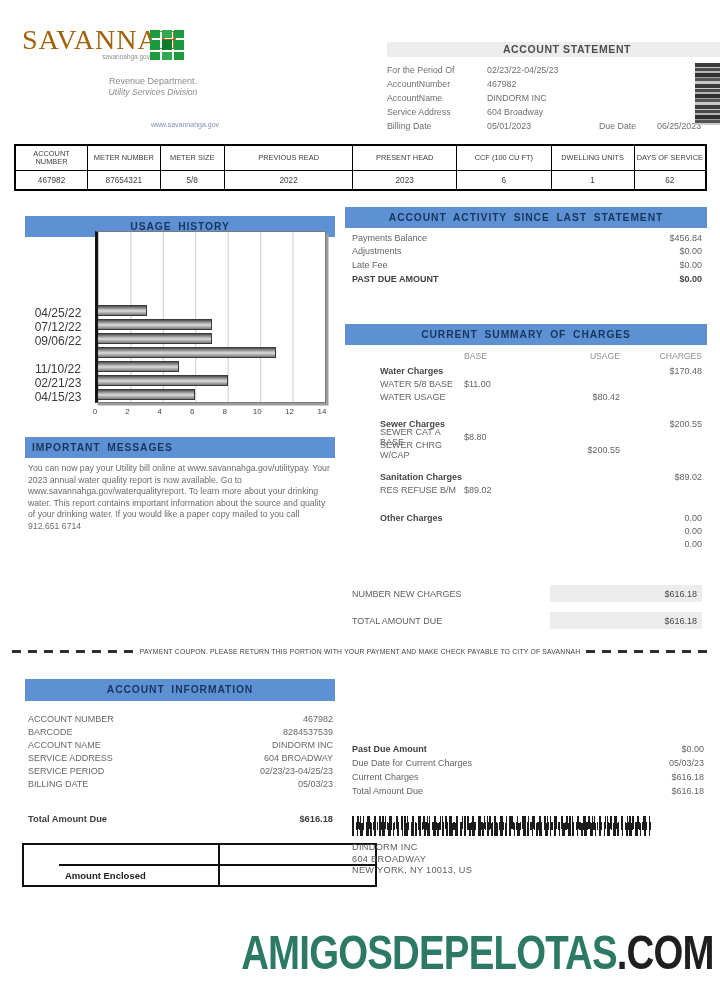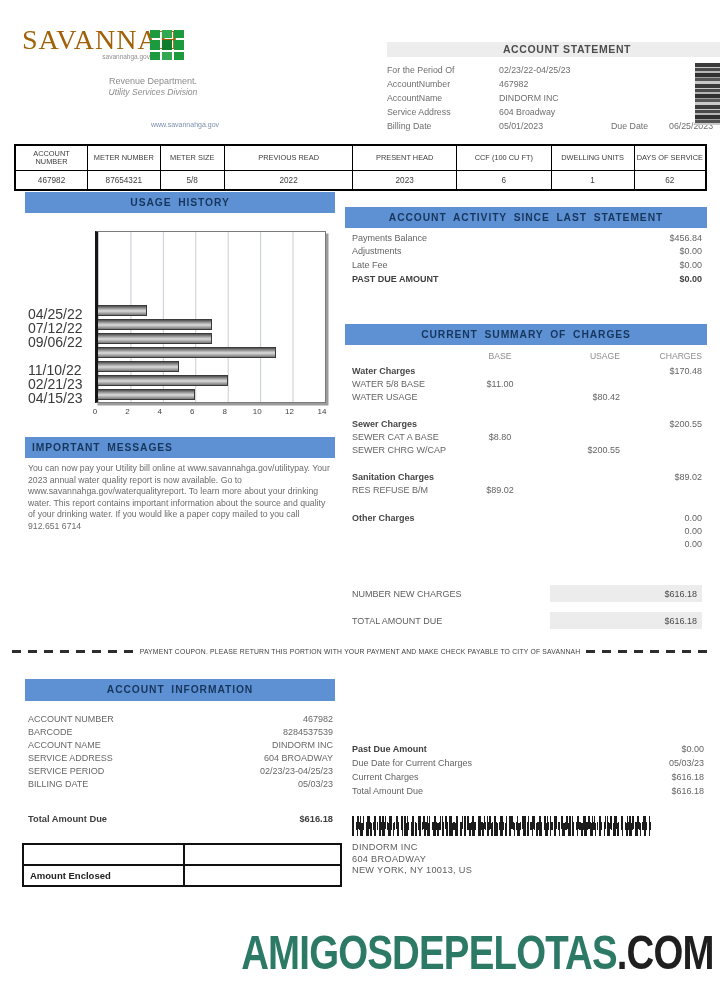--- a/index.html
+++ b/index.html
@@ -12,21 +12,21 @@
   .logo-domain{font-size:6.5px;color:#8f8f8f;text-align:right;width:128px;margin-top:-1px;}
   .dept{width:190px;text-align:center;color:#8c8c8c;font-size:9px;line-height:11px;}
   .dept .it{font-style:italic;font-size:8.6px;}
   .site{width:190px;text-align:center;font-size:7px;color:#7b8fae;}
 
   .stmt{width:360px;margin-left:40px;}
   .stmt-title{background:#ededed;height:15px;line-height:15px;text-align:center;
               font-size:10.5px;font-weight:bold;color:#4d4d4d;letter-spacing:.6px;}
   .stmt-rows{margin-top:6px;}
   .stmt-row{display:flex;height:14px;font-size:8.8px;color:#6e6e6e;align-items:center;}
-  .stmt-row .lbl{width:112px;}
+  .stmt-row .lbl{width:100px;}
   .stmt-row .val{width:112px;}
   .stmt-row .lbl2{width:58px;}
   .stacked-barcode{width:30px;height:62px;
      background:repeating-linear-gradient(180deg,#3b3b3b 0 4px,#c9c9c9 4px 5px,#4a4a4a 5px 8px,
        #b5b5b5 8px 10px,#303030 10px 14px,#9f9f9f 14px 15px,#555 15px 18px,#c9c9c9 18px 21px);}
 
   
   table.meter{border-collapse:collapse;width:693px;table-layout:fixed;}
   table.meter th,table.meter td{border:1.5px solid #000;text-align:center;color:#3c3c3c;}
   table.meter{border:2.5px solid #000;}
@@ -40,60 +40,60 @@
   .bluebar.left{padding-left:7px;box-sizing:border-box;}
 
   
   .plot{position:relative;margin-left:65px;width:227px;height:170px;background:#fff;
         border:1px solid #7a7a7a;border-left:3px solid #151515;box-sizing:content-box;
         box-shadow:2.5px 2.5px 0 #9c9c9c;
         background-image:linear-gradient(90deg,#c5ccd4 1px,transparent 1px);
         background-size:calc(100%/7) 100%;}
   .bars{position:absolute;left:0;right:0;bottom:2px;display:flex;flex-direction:column;gap:3px;}
   .brow{height:11px;position:relative;}
-  .blabel{position:absolute;right:calc(100% + 10px);top:1px;width:60px;text-align:left;
-          font-size:14px;color:#3a3a3a;white-space:nowrap;}
+  .blabel{position:absolute;right:calc(100% + 10px);top:1px;width:60px;text-align:center;
+          font-size:12px;color:#3a3a3a;white-space:nowrap;}
   .bar{height:100%;box-sizing:border-box;border:1px solid #3a3a3a;border-left:none;
        background:linear-gradient(180deg,#4e4e4e 0%,#9a9a9a 28%,#dcdcdc 55%,#767676 100%);}
   .xaxis{position:relative;margin-left:65px;width:227px;height:12px;margin-top:4px;
          font-size:8px;color:#444;}
   .xt{position:absolute;transform:translateX(-50%);}
 
   
   .msg-body{width:303px;font-size:8.7px;color:#6b6b6b;line-height:11.6px;}
 
   
   .kv{display:flex;justify-content:space-between;align-items:center;font-size:9px;color:#646464;}
   .activity .kv{height:13.6px;}
   .kv.bold{font-weight:bold;color:#3f3f3f;}
 
   .charges{font-size:9px;color:#646464;width:350px;}
   .crow{display:flex;align-items:center;height:13px;}
-  .clabel{flex:1;}
-  .cbase{width:72px;text-align:center;}
+  .clabel{flex:1;margin-left:28px;}
+  .cbase{width:72px;text-align:left;}
   .cusage{width:84px;text-align:right;}
   .ccharges{width:82px;text-align:right;}
   .crow.head{color:#8d8d8d;font-size:8.6px;height:13px;}
   .crow.bold .clabel{font-weight:bold;color:#474747;}
   .crow.gap{margin-top:14px;}
   .crow.gap2{margin-top:15px;}
 
   .total-row{display:flex;justify-content:space-between;align-items:center;width:350px;
              font-size:9px;color:#5e5e5e;}
   .total-row .box{background:#ececec;width:142px;text-align:right;padding:3.5px 5px;color:#4a4a4a;}
 
   
   .divider{display:flex;align-items:center;gap:6px;width:696px;}
   .dash{flex:1;height:3px;background:repeating-linear-gradient(90deg,#2e2e2e 0 9px,transparent 9px 16px);}
   .divider-text{font-size:6.8px;color:#3d3d3d;white-space:nowrap;letter-spacing:.2px;}
 
   
   .info .kv{height:13px;font-size:9px;color:#676767;}
   .bold-kv{display:flex;justify-content:space-between;font-weight:bold;font-size:9.3px;color:#3e3e3e;}
-  .enclosed{width:316px;border:2.5px solid #101010;}
+  .enclosed{width:316px;border:2.5px solid #101010;padding-left:35px;}
   .enc-row{display:flex;height:19px;}
   .enc-row + .enc-row{border-top:2px solid #101010;}
   .enc-c1{width:51%;border-right:2px solid #101010;display:flex;align-items:center;
           padding-left:6px;box-sizing:border-box;font-size:9.5px;font-weight:bold;color:#222;}
   .enc-c2{flex:1;}
   .pay .kv{height:14px;}
   .pay .kv .plbl{font-size:9px;}
   .pay .kv.first .plbl{font-weight:bold;color:#3e3e3e;}
   .imb{width:300px;height:20px;background-repeat:repeat-x;
     background-image:
@@ -196,21 +196,21 @@
       <td>5/8</td>
       <td>2022</td>
       <td>2023</td>
       <td>6</td>
       <td>1</td>
       <td>62</td>
     </tr>
   </tbody>
     </table>
 
-  <div class="abs bluebar center" style="left:25px;top:192px;width:310px;">USAGE HISTORY</div>
+  <div class="abs bluebar center" style="left:25px;top:216px;width:310px;">USAGE HISTORY</div>
   <div class="abs" style="left:30px;top:231px;">
     <div class="plot">
       <div class="bars">
         <div class="brow">
           <span class="blabel">04/25/22</span>
           <div class="bar" style="width: 21.4286%;"></div>
         </div>
         <div class="brow">
           <span class="blabel">07/12/22</span>
           <div class="bar" style="width: 50%;"></div>

